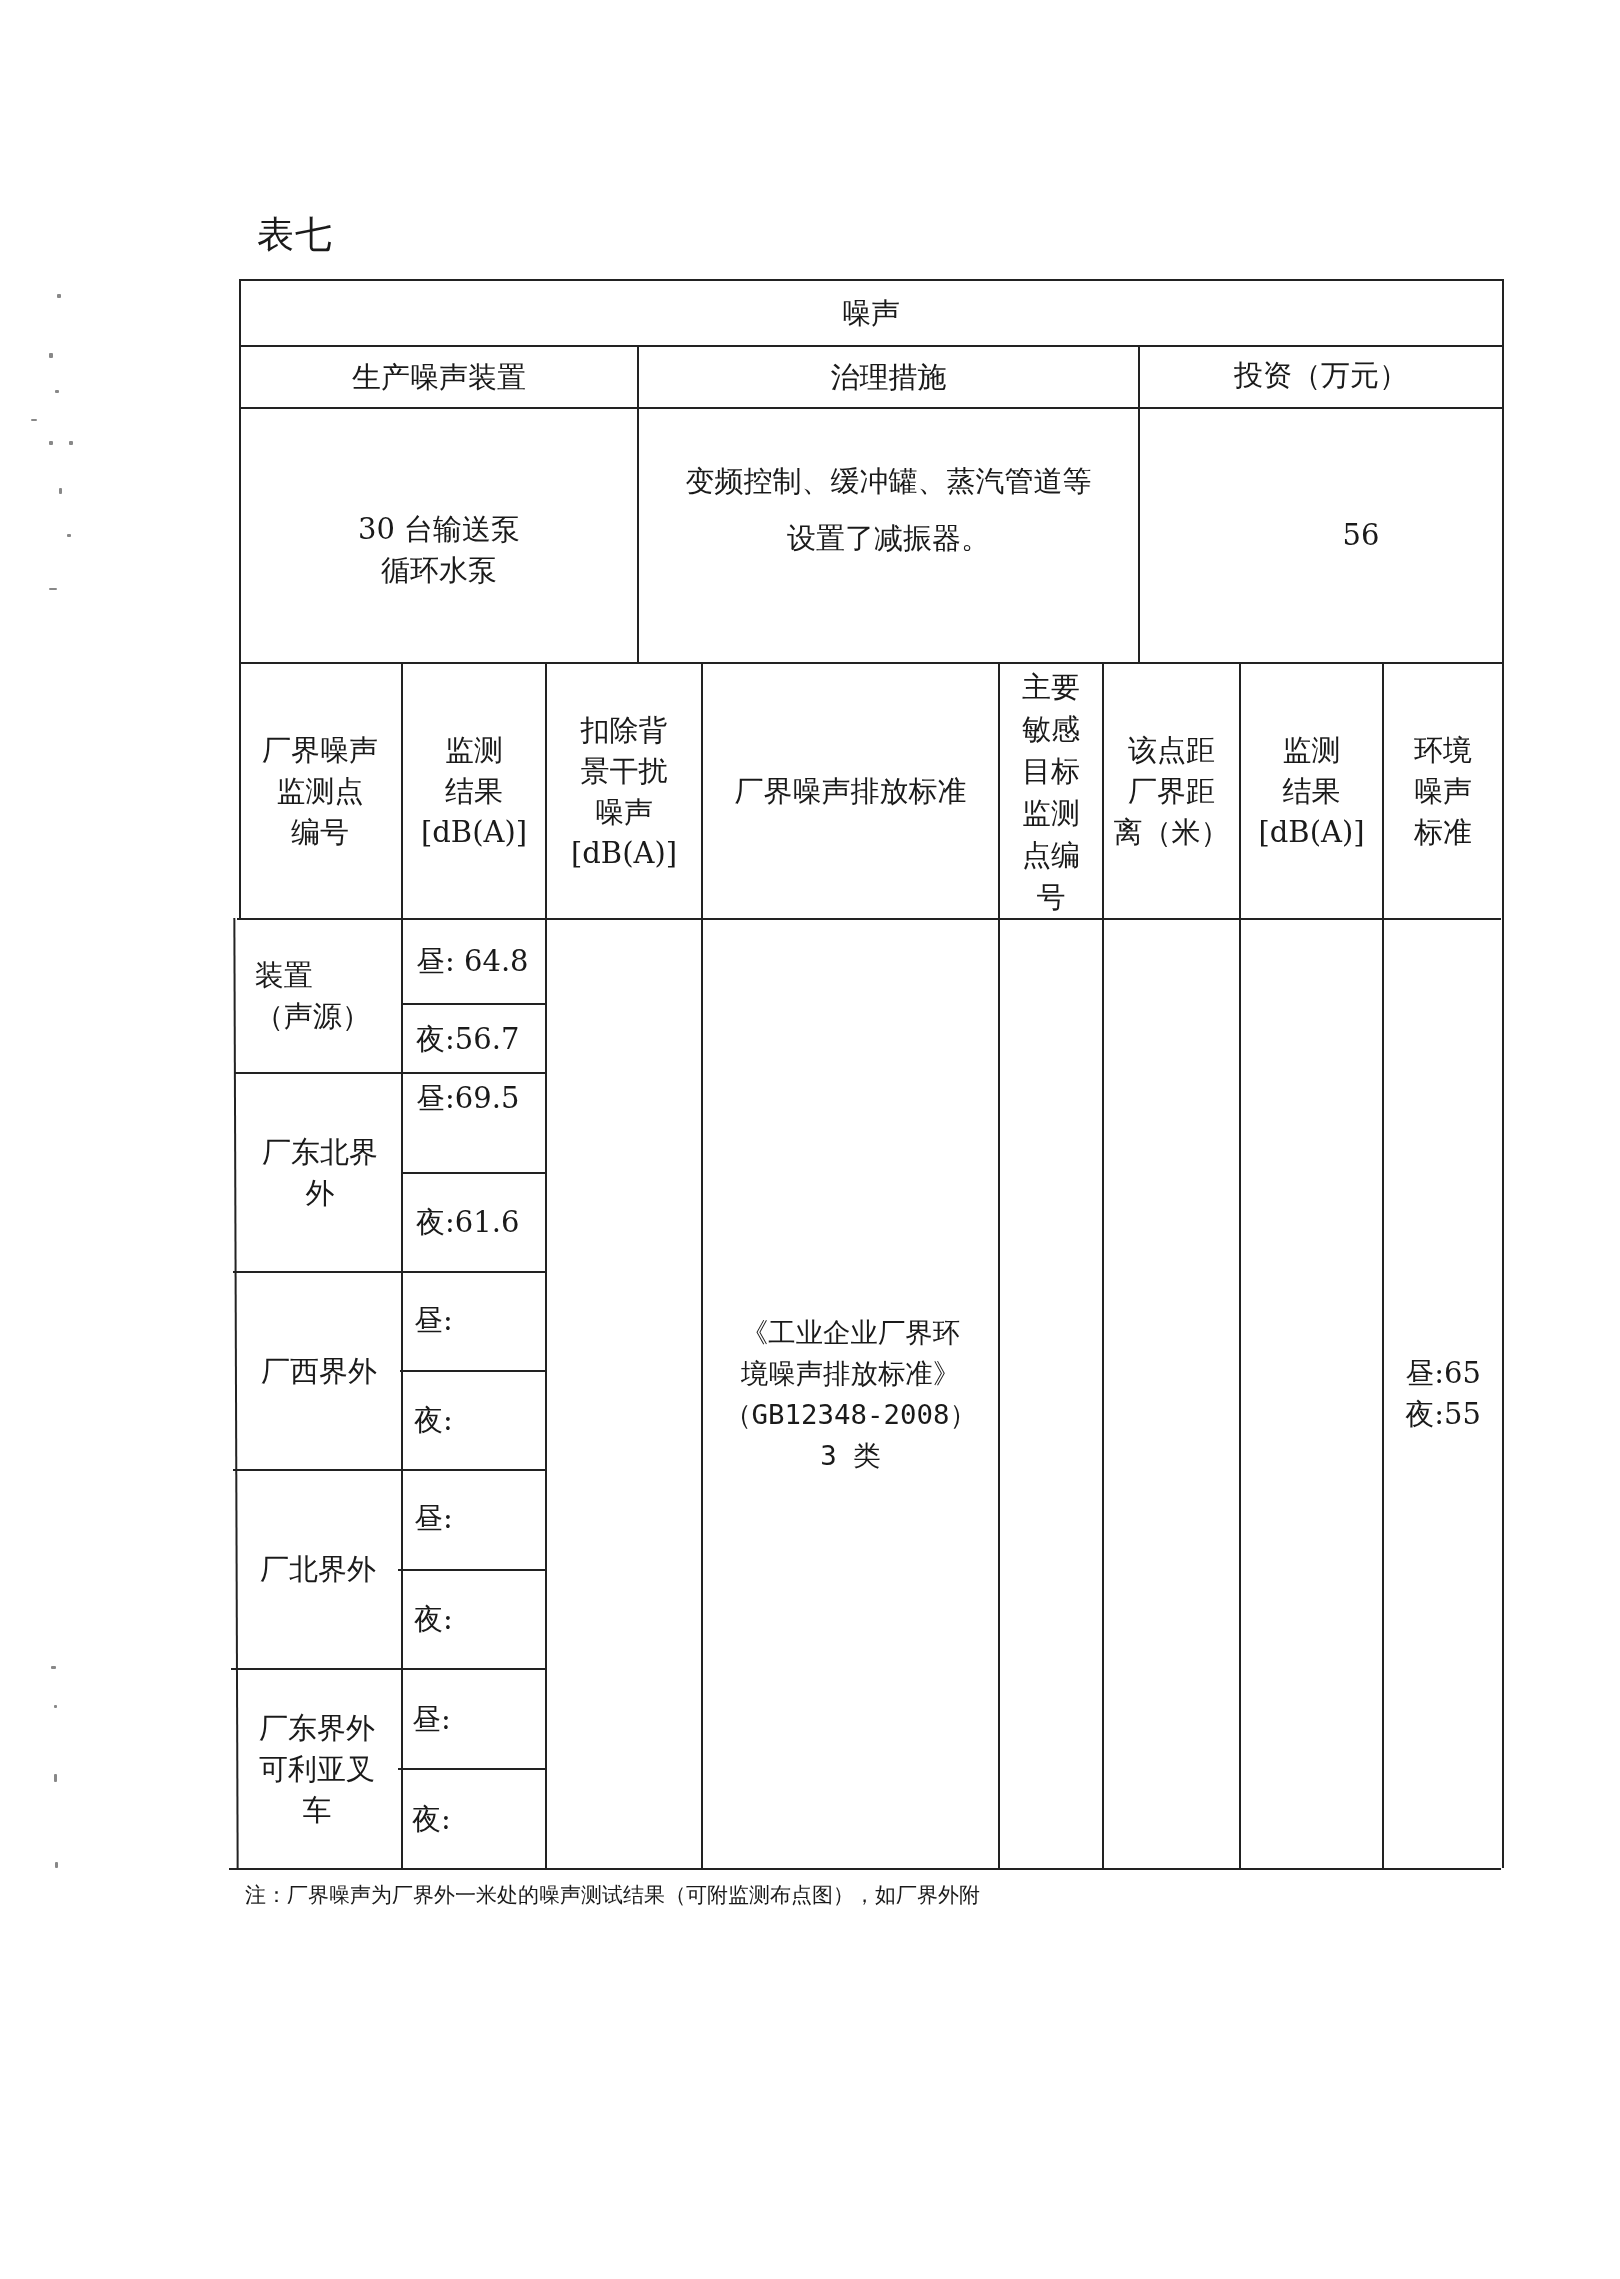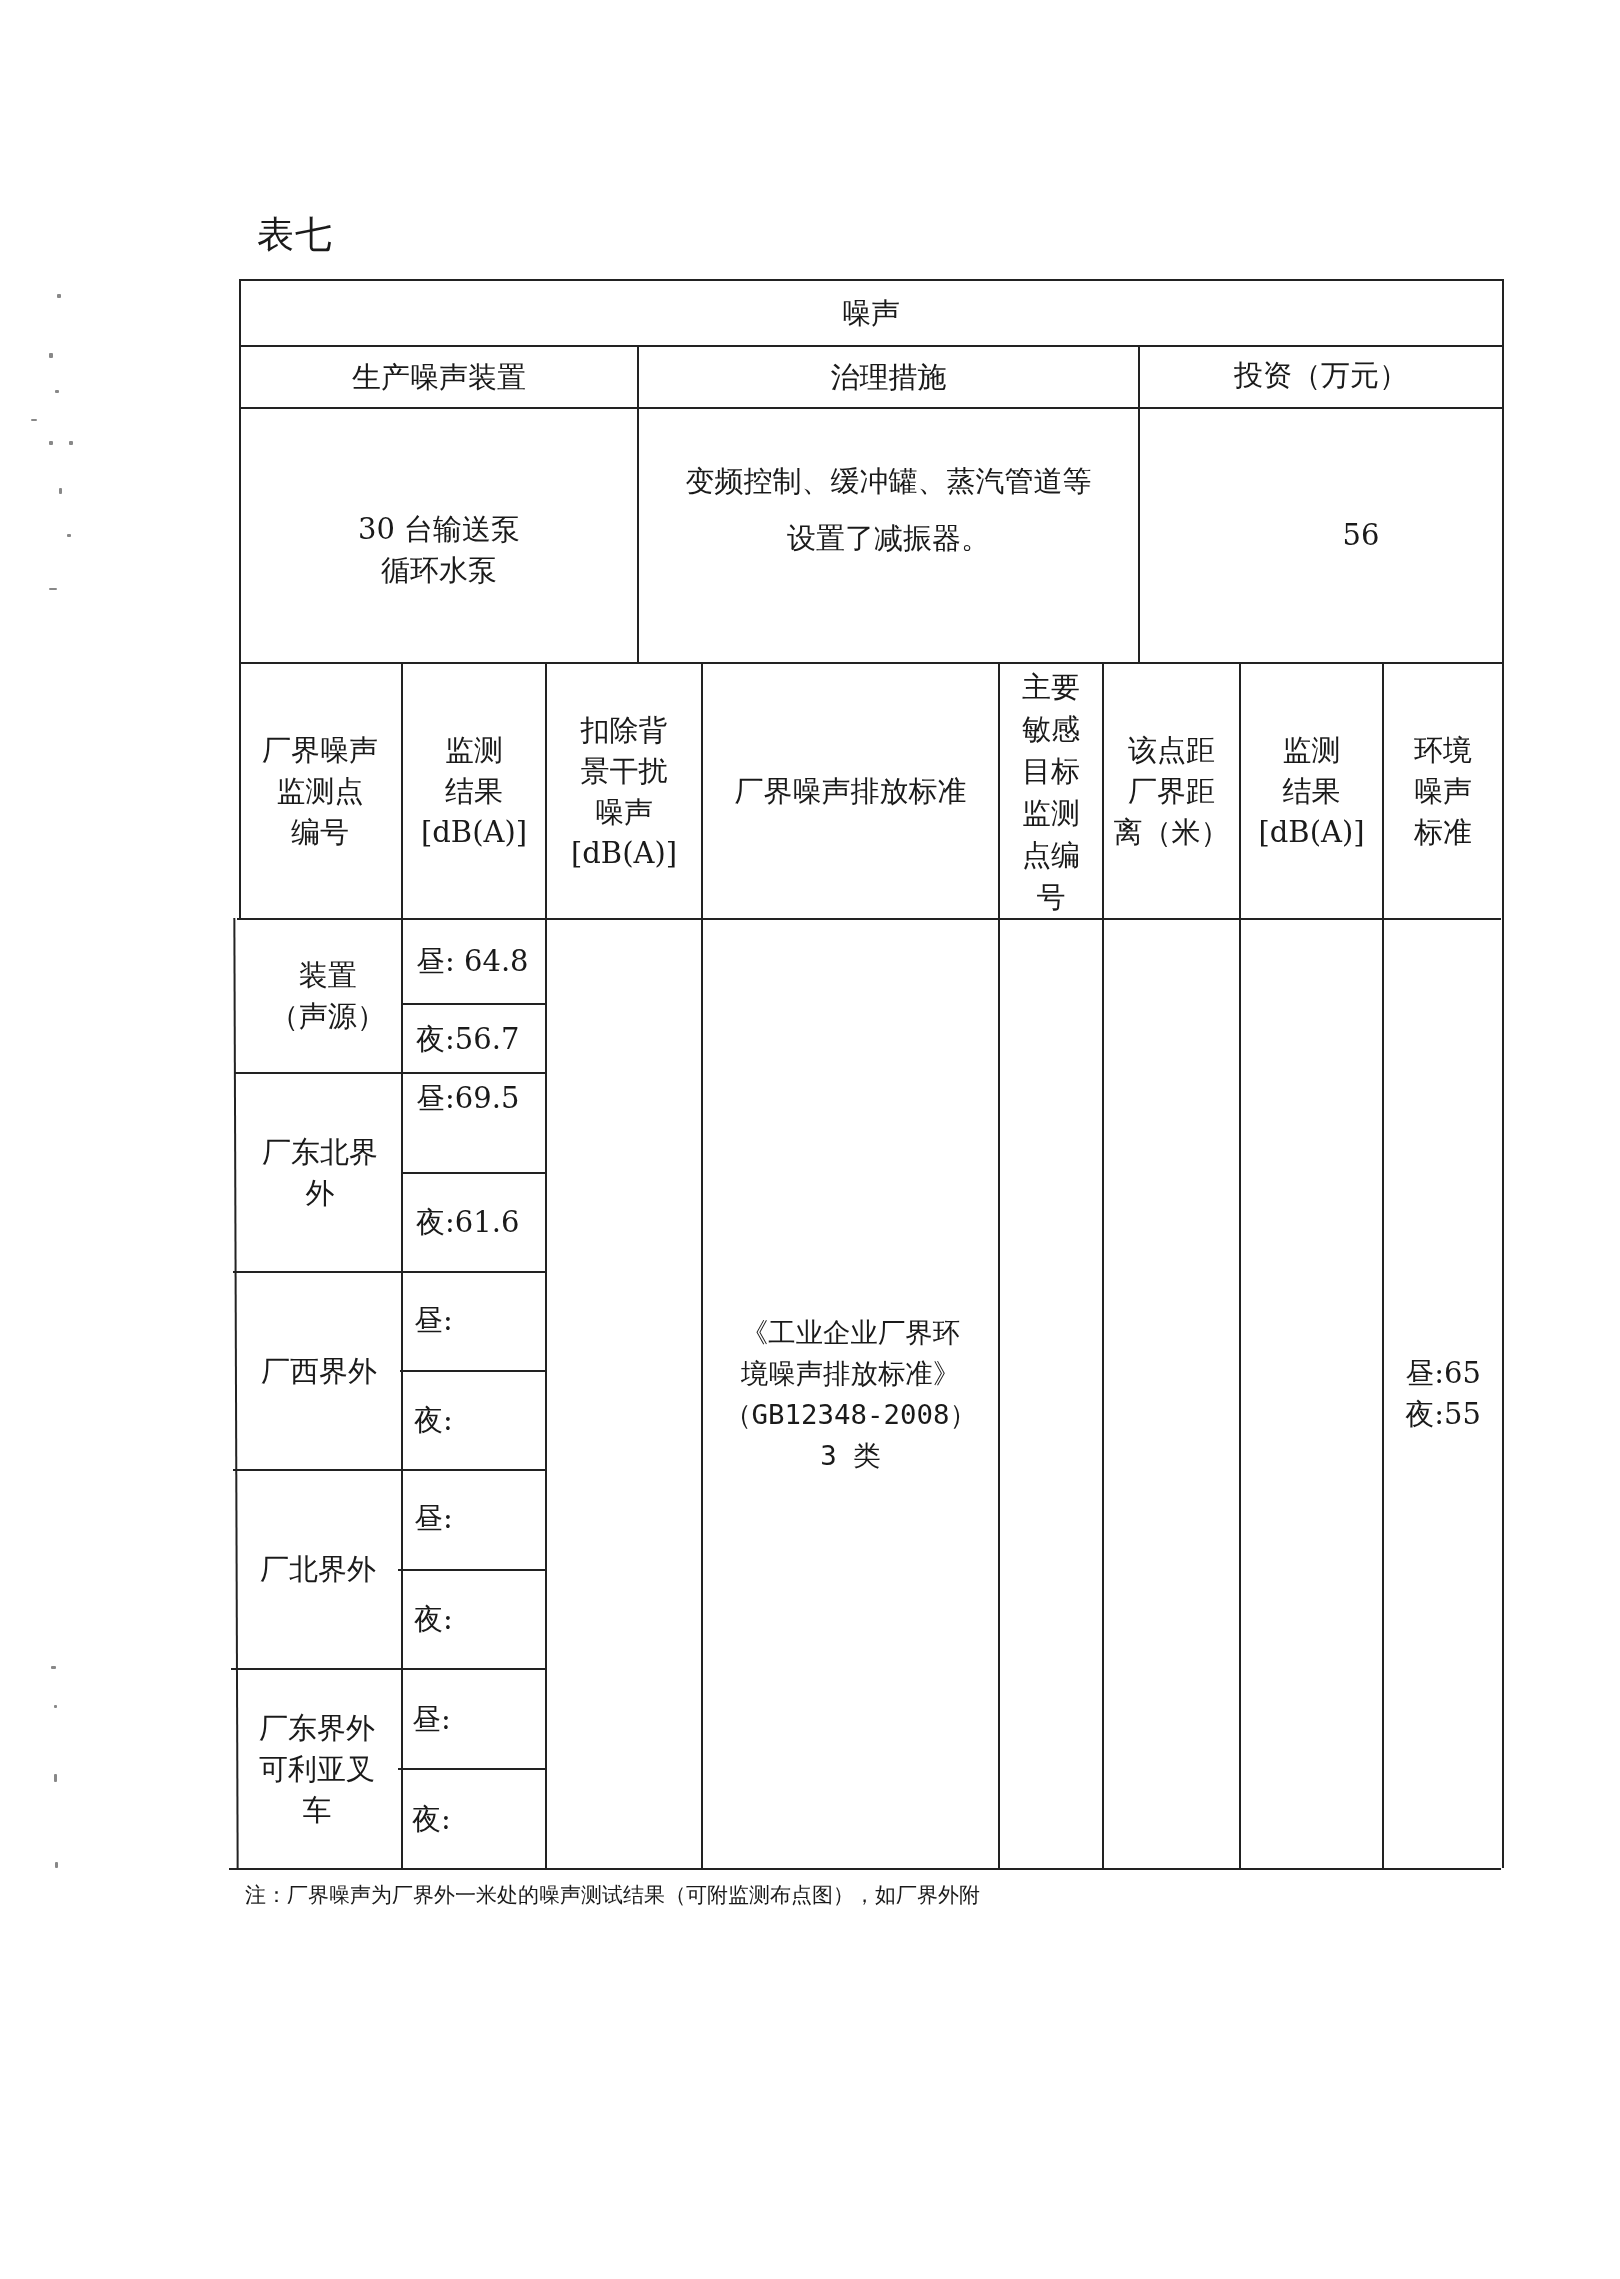--- a/index.html
+++ b/index.html
@@ -107,21 +107,21 @@
   <span>监测</span>
   <span>结果</span>
   <span>[dB(A)]</span>
 </div>
 <div class="cell stack" style="left:1384px; top:664px; width:118px; height:255px; flex-direction:column;">
   <span>环境</span>
   <span>噪声</span>
   <span>标准</span>
 </div>
 
-<div class="cell stack" style="left:239px; top:920px; width:162px; height:152px; flex-direction:column; align-items:center; padding-left:15.7px; box-sizing:border-box;">
+<div class="cell stack" style="left:239px; top:920px; width:162px; height:152px; flex-direction:column; align-items:flex-start; padding-left:15.7px; box-sizing:border-box;">
   <span>装置</span>
   <span style="padding-left:0;">（声源）</span>
 </div>
 <div class="cell stack" style="left:239px; top:1074px; width:162px; height:197px; flex-direction:column;">
   <span>厂东北界</span>
   <span>外</span>
 </div>
 <div class="cell stack" style="left:237px; top:1273px; width:164px; height:196px; flex-direction:column;">
   <span>厂西界外</span>
 </div>

